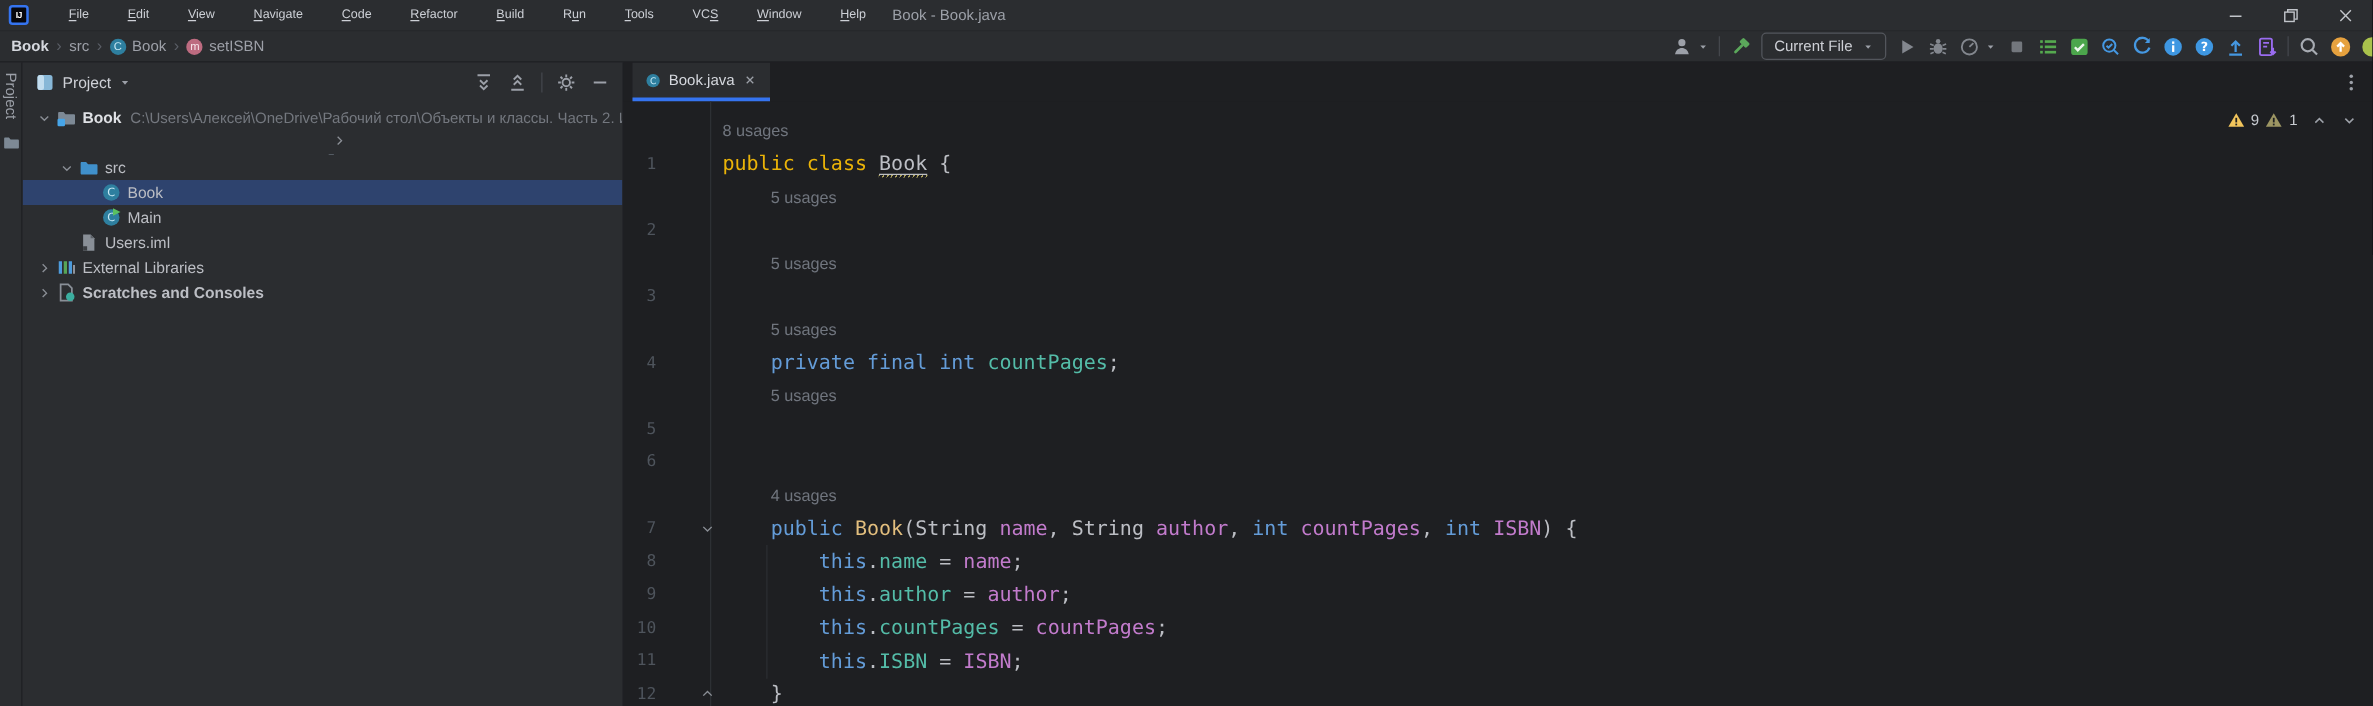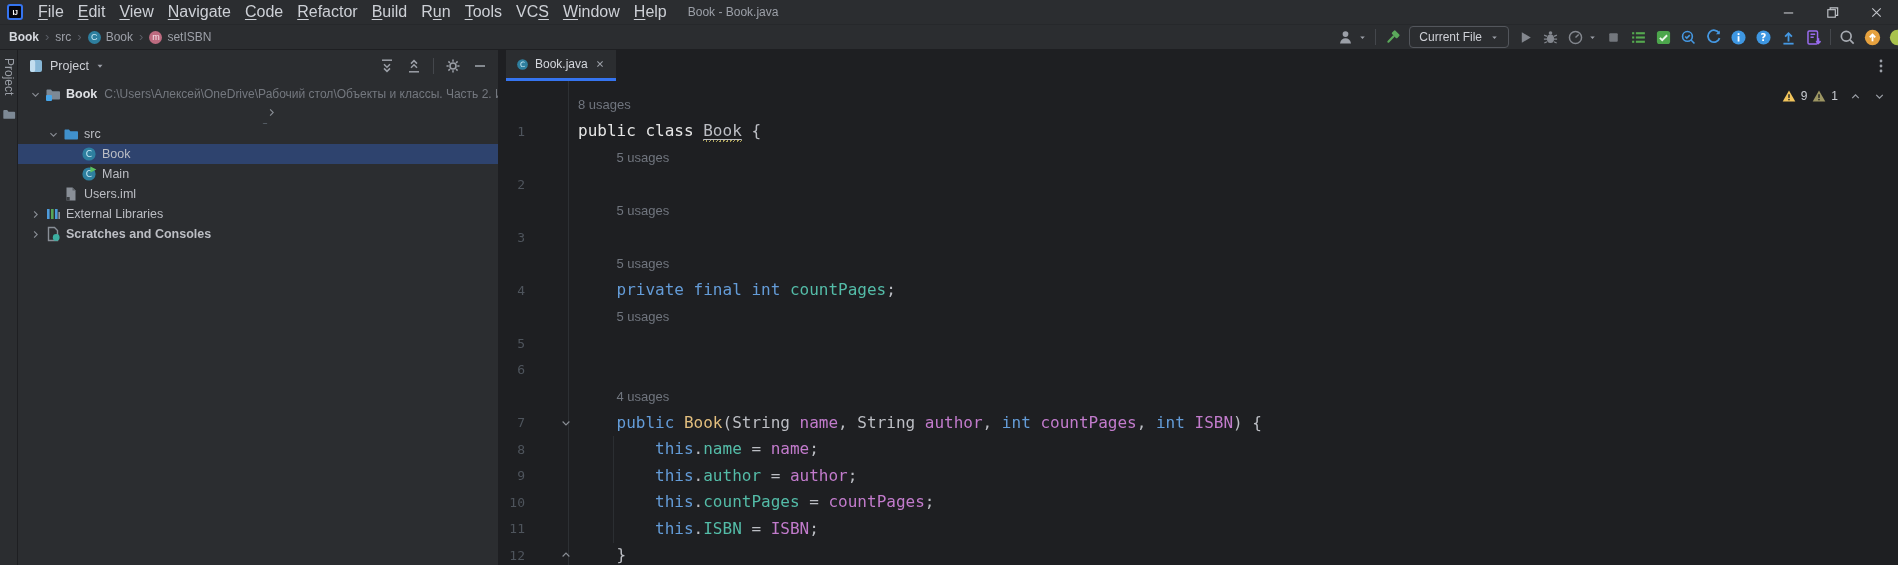--- a/index.html
+++ b/index.html
@@ -7,21 +7,21 @@
        font-family:"Liberation Sans","DejaVu Sans",sans-serif;-webkit-font-smoothing:antialiased;}
   .app *{box-sizing:border-box;}
   svg{display:block;}
 
   
   .titlebar{height:24px;background:#2B2D30;display:flex;align-items:center;padding-left:7px;}
   .logo{width:16px;height:16px;border-radius:3px;background:#06070D;border:2px solid #3574F0;
         color:#FFFFFF;font-size:7px;font-weight:bold;display:flex;align-items:center;justify-content:center;
         letter-spacing:-.5px;flex:none;}
   .menubar{display:flex;align-items:center;margin-left:8px;}
-  .menu-item{padding:0 7px;font-size:16px;color:#CDD0D6;line-height:24px;cursor:default;}
+  .menu-item{padding:0 7px;font-size:10px;color:#CDD0D6;line-height:24px;cursor:default;margin-left:17px;}
   .menu-item u{text-decoration:underline;text-underline-offset:2px;}
   .win-title{margin-left:14px;font-size:12px;color:#9CA0A8;white-space:nowrap;}
   .win-controls{margin-left:auto;display:flex;align-items:center;gap:29px;padding-right:14px;}
   .win-btn{width:15px;height:15px;display:inline-flex;align-items:center;justify-content:center;}
 
   
   .navbar{height:26px;background:#2B2D30;display:flex;align-items:center;padding-left:9px;
           border-top:1px solid #26282B;border-bottom:1px solid #1E1F22;}
   .breadcrumbs{display:flex;align-items:center;gap:6px;font-size:12px;color:#9DA0A8;white-space:nowrap;}
   .bc-sep{color:#5A5E66;font-size:13px;line-height:1;transform:translateY(-1px);}
@@ -595,21 +595,21 @@
       <div class="editor-body">
         <div class="gutter-sep"></div>
         <div class="indent-guide"></div>
         <div class="rows" id="rows">
             <div class="erow">
               <div class="gcell" style="color: rgb(78, 84, 92);"></div>
               <div class="ccell"><span class="hint-sp"></span><span class="hint" style="color: rgb(112, 117, 126);">8 usages</span></div>
             </div>
             <div class="erow">
               <div class="gcell" style="color: rgb(78, 84, 92);">1</div>
-              <div class="ccell"><span style="color: #e5e5e5;">public class </span><span class="tok-cls" style="color: rgb(188, 190, 196);">Book</span><span style="color: rgb(188, 190, 196);"> {</span></div>
+              <div class="ccell"><span style="color: #eab308;">public class </span><span class="tok-cls" style="color: rgb(188, 190, 196);">Book</span><span style="color: rgb(188, 190, 196);"> {</span></div>
             </div>
             <div class="erow">
               <div class="gcell" style="color: rgb(78, 84, 92);"></div>
               <div class="ccell"><span class="hint-sp">    </span><span class="hint" style="color: rgb(112, 117, 126);">5 usages</span></div>
             </div>
             <div class="erow">
               <div class="gcell" style="color: rgb(78, 84, 92);">2</div>
             </div>
             <div class="erow">
               <div class="gcell" style="color: rgb(78, 84, 92);"></div>

